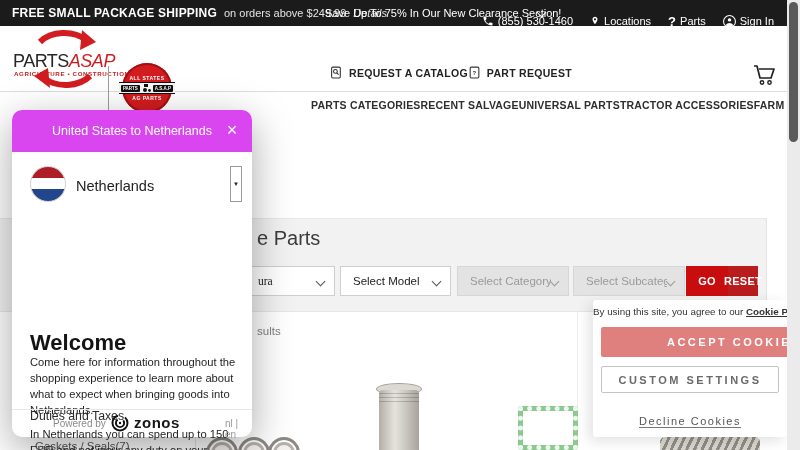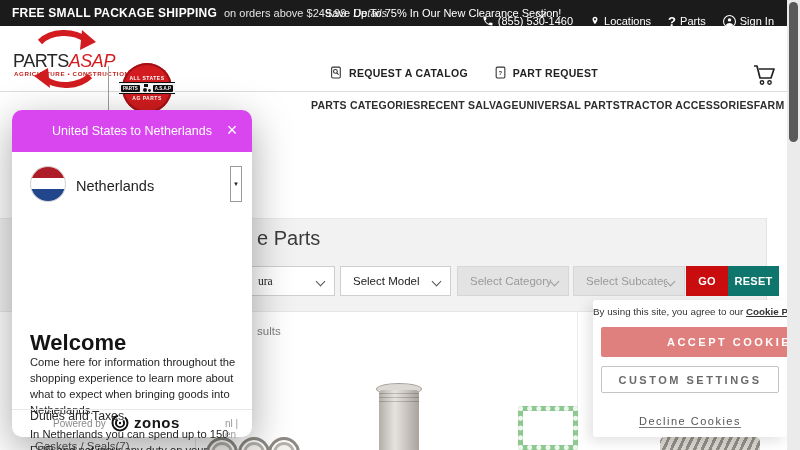--- a/index.html
+++ b/index.html
@@ -26,21 +26,21 @@
   .logo-parts{color:#262626;}
   .logo-asap{color:#d21c1f;font-style:italic;}
   .logo-tagline{position:absolute;left:6px;top:40px;font-size:6.2px;font-weight:bold;color:#c3231f;letter-spacing:.6px;white-space:nowrap;}
   .hdr-divider{position:absolute;left:108px;top:40px;width:1px;height:44px;background:#9c9c9c;}
   .badge{position:absolute;left:122px;top:37px;width:50px;height:50px;border-radius:50%;background:#d21c1f;
          box-shadow:inset 0 0 0 2px #a31114;display:flex;flex-direction:column;align-items:center;justify-content:center;color:#fff;}
   .badge-arc{font-size:5px;font-weight:bold;letter-spacing:.5px;line-height:6px;}
   .badge-band{display:flex;align-items:center;gap:2px;background:#f5f5f5;border-top:1px solid #111;border-bottom:1px solid #111;
               padding:1px 2px;margin:1px 0;}
   .badge-box{font-size:4.5px;font-weight:bold;color:#fff;background:#111;padding:1px 2px;border-radius:1px;line-height:5px;}
-  .hdr-actions{position:absolute;left:330px;top:40px;display:flex;gap:26px;align-items:center;}
+  .hdr-actions{position:absolute;left:330px;top:40px;display:flex;align-items:center;}
   .hdr-action{display:inline-flex;align-items:center;gap:6px;font-size:10.5px;font-weight:bold;color:#222;letter-spacing:.3px;white-space:nowrap;}
   .cart{position:absolute;right:24px;top:36px;width:24px;height:24px;}
   .nav{position:absolute;left:311px;top:73px;right:24px;display:flex;justify-content:space-between;align-items:center;}
   .nav-link{font-size:10.5px;font-weight:bold;color:#2e2e2e;letter-spacing:.2px;white-space:nowrap;cursor:pointer;}
   
   .band{position:absolute;left:0;top:218px;width:766px;height:92px;background:#f2f2f2;border-top:1px solid #e8e8e8;border-bottom:1px solid #e6e6e6;}
   .page-title{position:absolute;left:257px;top:227px;font-size:20px;color:#3c3c3c;white-space:nowrap;}
   .container-edge{position:absolute;left:766px;top:218px;width:1px;height:219px;background:#e3e3e3;}
   .dd{position:absolute;top:266px;height:30px;background:#fff;border:1px solid #cfcfcf;box-sizing:border-box;
       display:flex;align-items:center;font-size:11.5px;color:#222;}
@@ -216,21 +216,21 @@
   </div>
   <div class="dd dd-disabled" style="left:457px;width:112px;">
     <span class="dd-val">Select Category</span>
     <span class="chev chev-gray"></span>
   </div>
   <div class="dd dd-disabled" style="left:573px;width:112px;">
     <span class="dd-val">Select Subcategor</span>
     <span class="chev chev-gray"></span>
   </div>
   <div class="btn" style="left:686px;width:42px;background:#c90d0f;">GO</div>
-  <div class="btn" style="left:728px;width:51px;background:#0f766e;">RESET</div>
+  <div class="btn" style="left:728px;width:30px;background:#b91c1c;">RESET</div>
 
   <div class="results">sults</div>
   <div class="grid-line-v"></div>
   <div class="side-line-v"></div>
   <div class="side-cat">Gaskets / Seals(7)</div>
 
   <div class="ring" style="left:206px;top:437px;"></div>
   <div class="ring" style="left:238px;top:437px;"></div>
   <div class="ring" style="left:268px;top:437px;"></div>
   <div class="piston-cap"></div>

